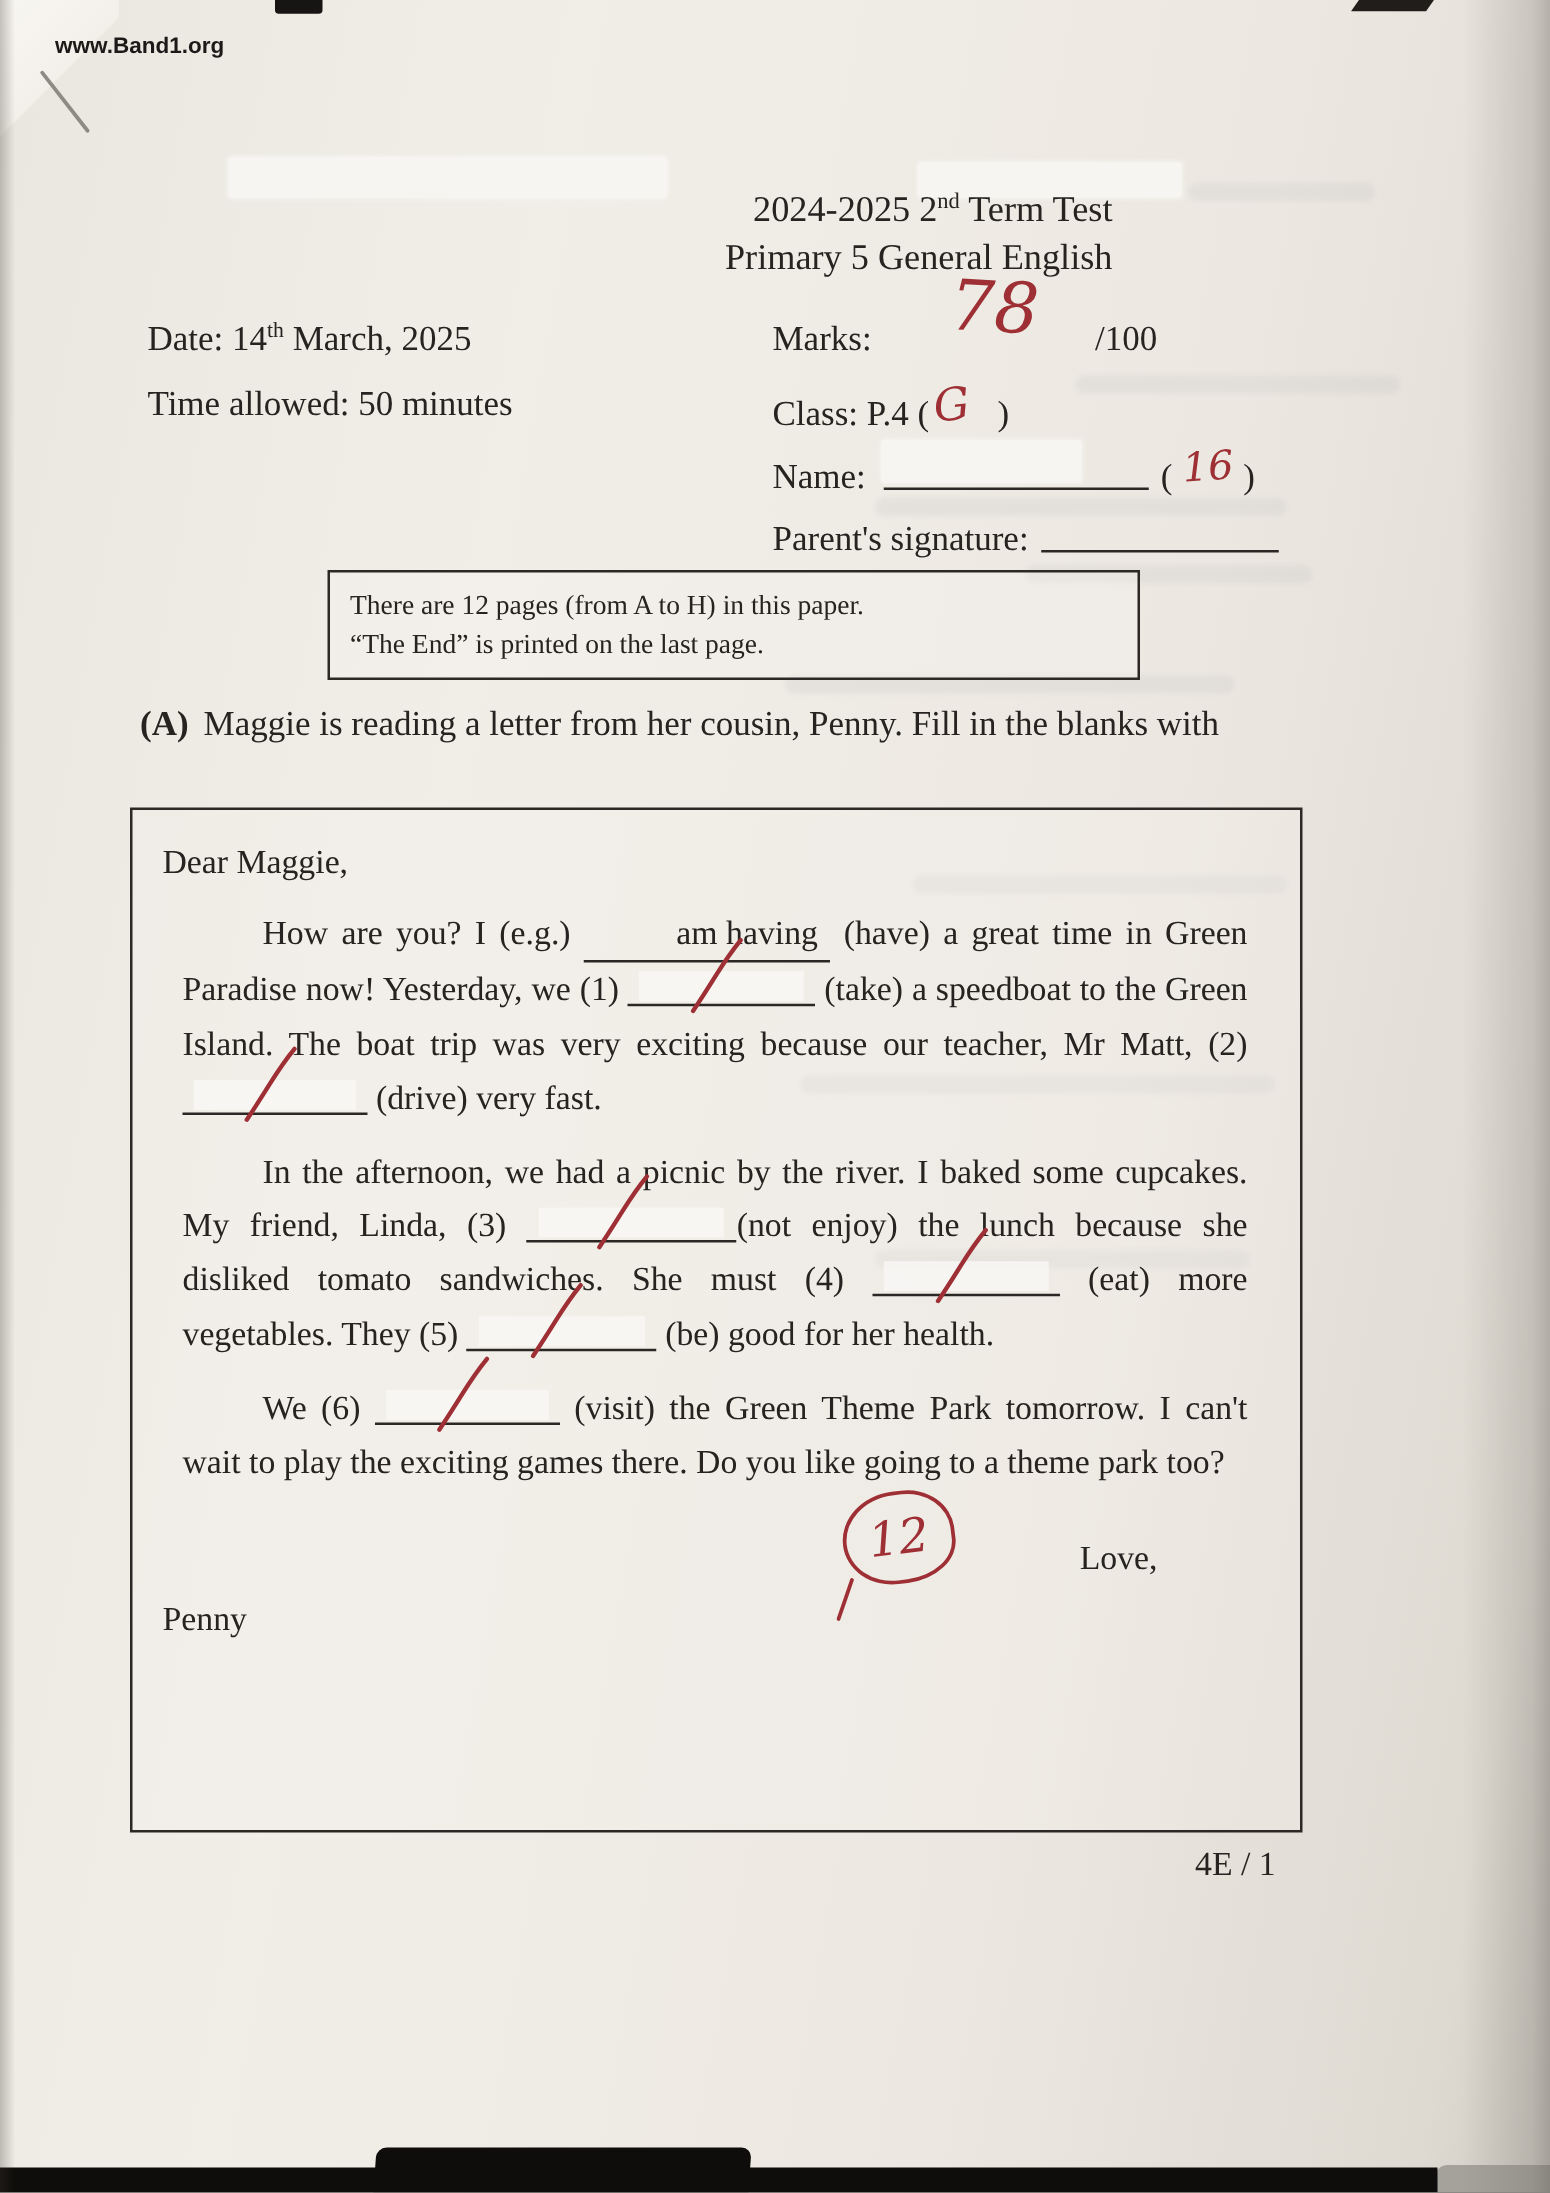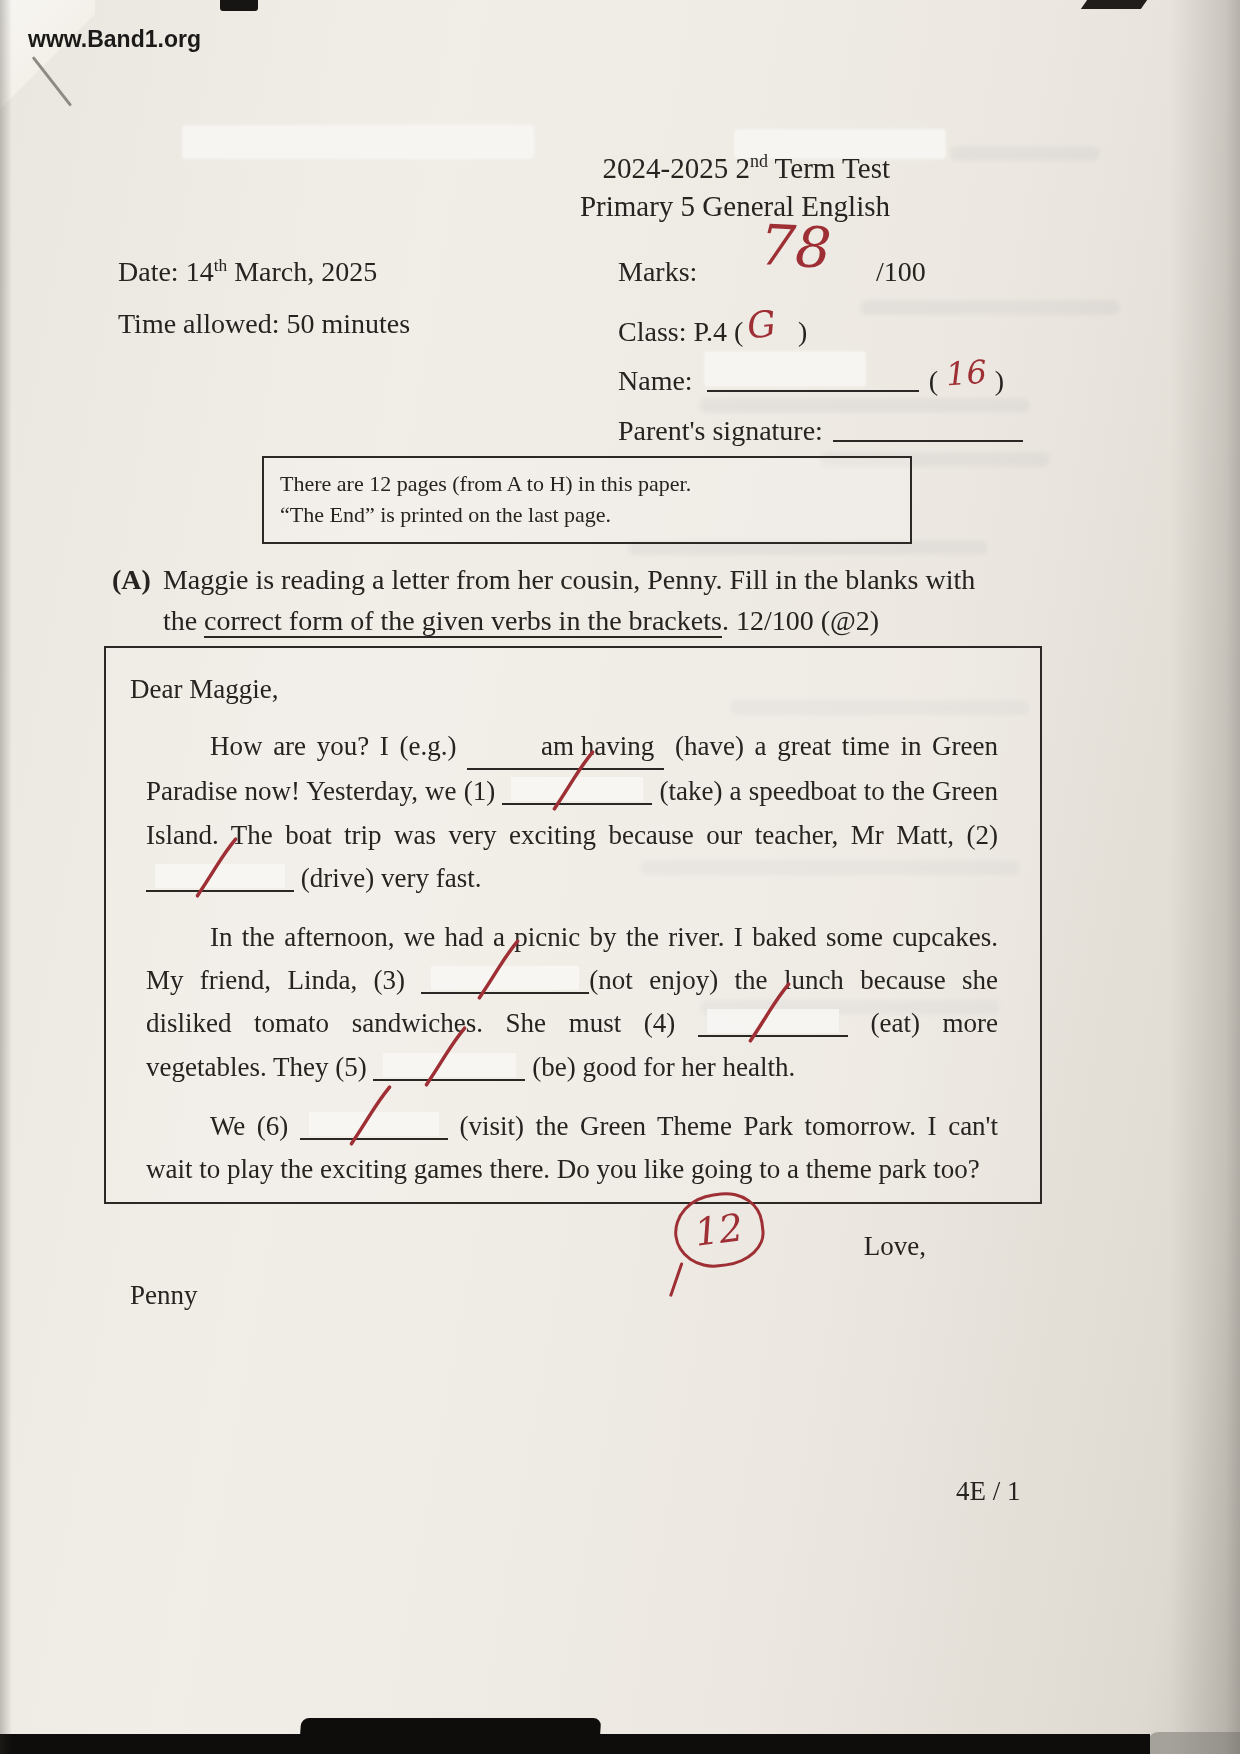--- a/index.html
+++ b/index.html
@@ -23,22 +23,22 @@
   .bottom-bar { position:absolute; left:0; bottom:0; width:1150px; height:20px; background:#0f0d0b; z-index:30;}
   .bottom-bar::before { content:''; position:absolute; left:300px; bottom:0; width:300px; height:36px;
     background:#0f0d0b; border-radius:8px 8px 0 0; transform:skewX(-4deg);}
   .bottom-corner { position:absolute; right:0; bottom:0; width:92px; height:22px; background:#a5a29c; border-top-left-radius:10px; z-index:29;}
 
   .ghost { position:absolute; height:15px; border-radius:8px; background:#6b6d85; opacity:.07; filter:blur(2px); z-index:1;}
 
   .whiteout { position:absolute; background:#f7f5f1; border-radius:2px; z-index:4; box-shadow:0 0 4px rgba(255,255,255,.7);}
 
   
-  .watermark { position:absolute; left:28px; top:26px; font-family:"Liberation Sans",sans-serif;
-    font-size:23px; font-weight:600; color:#1b1a18; z-index:6;}
+  .watermark { position:absolute; left:44px; top:26px; font-family:"Liberation Sans",sans-serif;
+    font-size:18px; font-weight:600; color:#1b1a18; z-index:6;}
   .title-block { position:absolute; left:250px; top:150px; width:640px; text-align:right; z-index:6;}
   .title, .subtitle { font-size:29px; line-height:1.3; }
   sup { font-size:.62em; vertical-align:super; line-height:0; }
 
   .row { position:absolute; font-size:28px; z-index:6; }
   .r-date { left:118px; top:256px;text-align:right; }
   .r-time { left:118px; top:308px; }
   .r-marks { left:618px; top:256px; width:360px; }
   .r-class { left:618px; top:308px; }
   .r-name { left:618px; top:360px; }
@@ -56,21 +56,21 @@
   .paren { margin-left:10px; }
 
   .notice-box { position:absolute; left:262px; top:456px; width:614px; border:2px solid #2b2825;
     padding:10px 16px 12px; font-size:22px; line-height:1.42; z-index:6; background:rgba(246,244,240,.35);}
 
   .secA { position:absolute; left:112px; top:560px; width:1016px; font-size:28px; line-height:1.45;
     display:flex; gap:12px; z-index:6;}
   .secA-label { font-weight:bold; }
   .ul { border-bottom:2px solid #2a2724; }
 
-  .letter-box { position:absolute; left:104px; top:646px; width:938px; height:558px; box-sizing:border-box;
+  .letter-box { position:absolute; left:104px; top:646px; width:938px; height:820px; box-sizing:border-box;
     border:2px solid #2b2825; padding:14px 26px 0 24px; font-size:27px; line-height:1.6;
     text-align:justify; z-index:6; background:rgba(246,244,240,.25);}
   .salutation { margin:6px 0 0; }
   .lp { margin:14px 16px 16px; text-indent:64px; }
 
   .blank { display:inline-block; position:relative; border-bottom:2px solid #2a2724; height:30px; vertical-align:-5px; }
   .blank::before { content:''; position:absolute; left:6%; right:6%; bottom:2px; height:24px; background:rgba(248,247,244,.85);}
   .w1{width:150px;} .w2{width:148px;} .w3{width:168px;} .w4{width:150px;} .w5{width:152px;} .w6{width:148px;}
   .tick { position:absolute; left:32%; bottom:-12px; width:46px; height:66px; overflow:visible; z-index:3;}
   .example { display:inline-block; border-bottom:2px solid #2a2724; padding:0 10px; }
@@ -142,21 +142,20 @@
 
   <div class="notice-box">
     <div>There are 12 pages (from A to H) in this paper.</div>
     <div>“The End” is printed on the last page.</div>
   </div>
 
   <div class="secA">
     <span class="secA-label">(A)</span>
     <div>
       <div>Maggie is reading a letter from her cousin, Penny.  Fill in the blanks with</div>
-      <div><span>the </span><span class="ul">correct form of the given verbs in the brackets</span><span>.  12/100 (@2)</span></div>
     </div>
   </div>
 
   <div class="letter-box">
     <p class="salutation">Dear Maggie,</p>
 
     <p class="lp">
       <span>How are you?  I (e.g.) </span><span class="example">am having</span><span> (have) a great time in Green Paradise now!  Yesterday, we (1) </span><span class="blank w1"><svg class="tick" viewBox="0 0 44 64">
             <path d="M4 58 Q 12 46 22 30 Q 32 14 41 3" fill="none" stroke="#9e2f35" stroke-width="3.4" stroke-linecap="round"></path>
           </svg></span><span> (take) a speedboat to the Green Island.  The boat trip was very exciting because our teacher, Mr Matt, (2) </span><span class="blank w2"><svg class="tick" viewBox="0 0 44 64">

